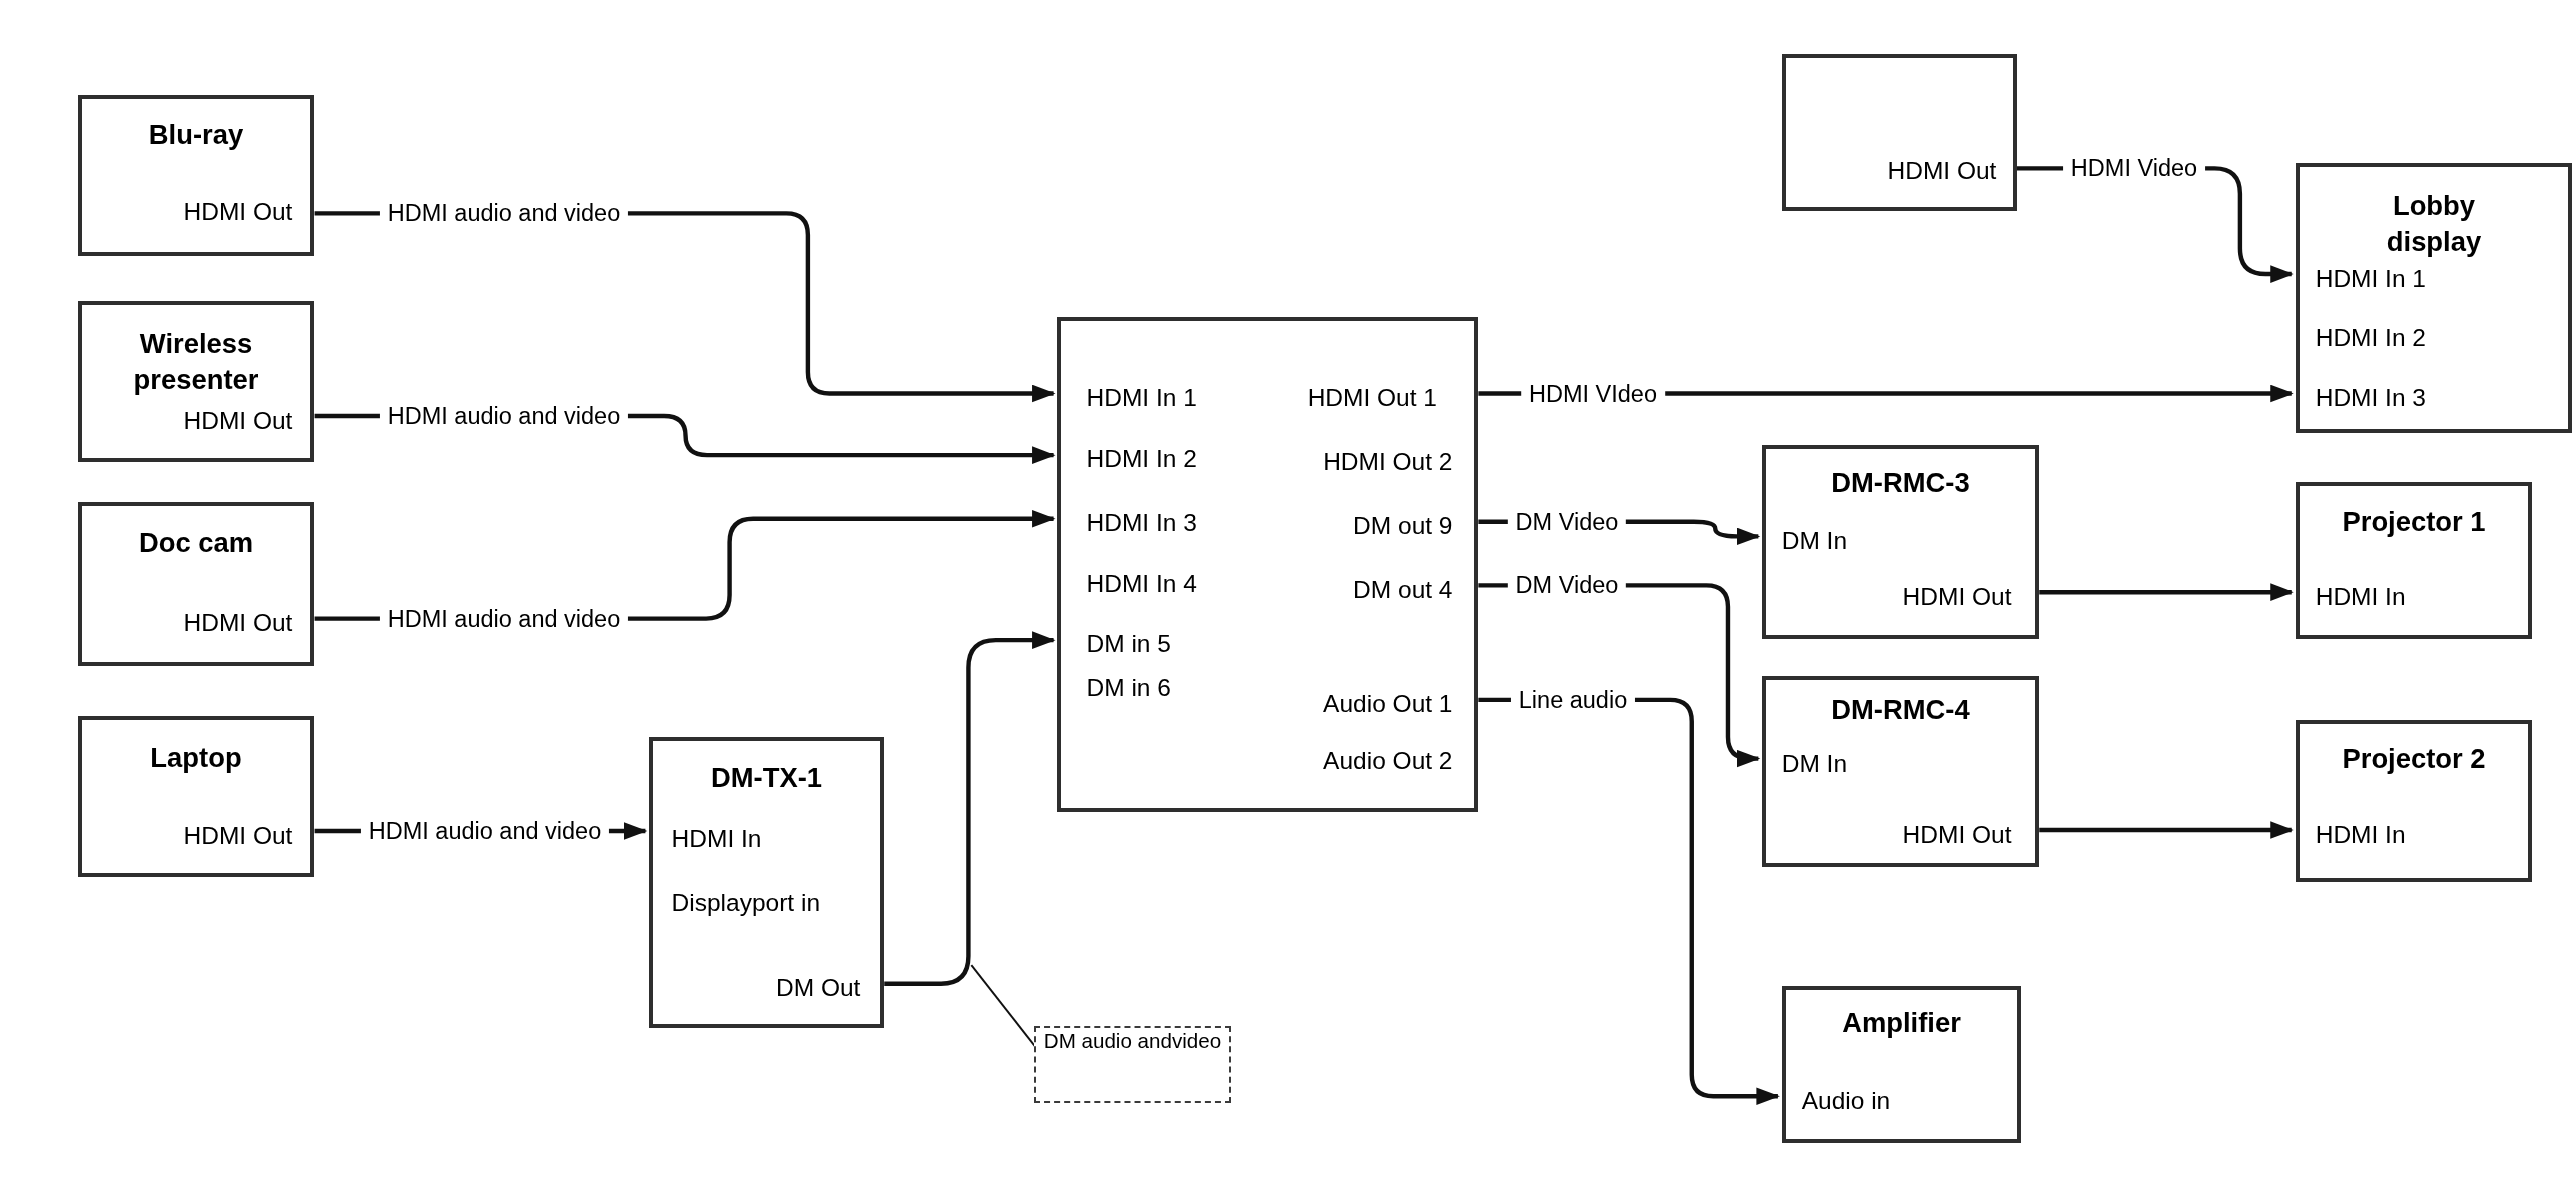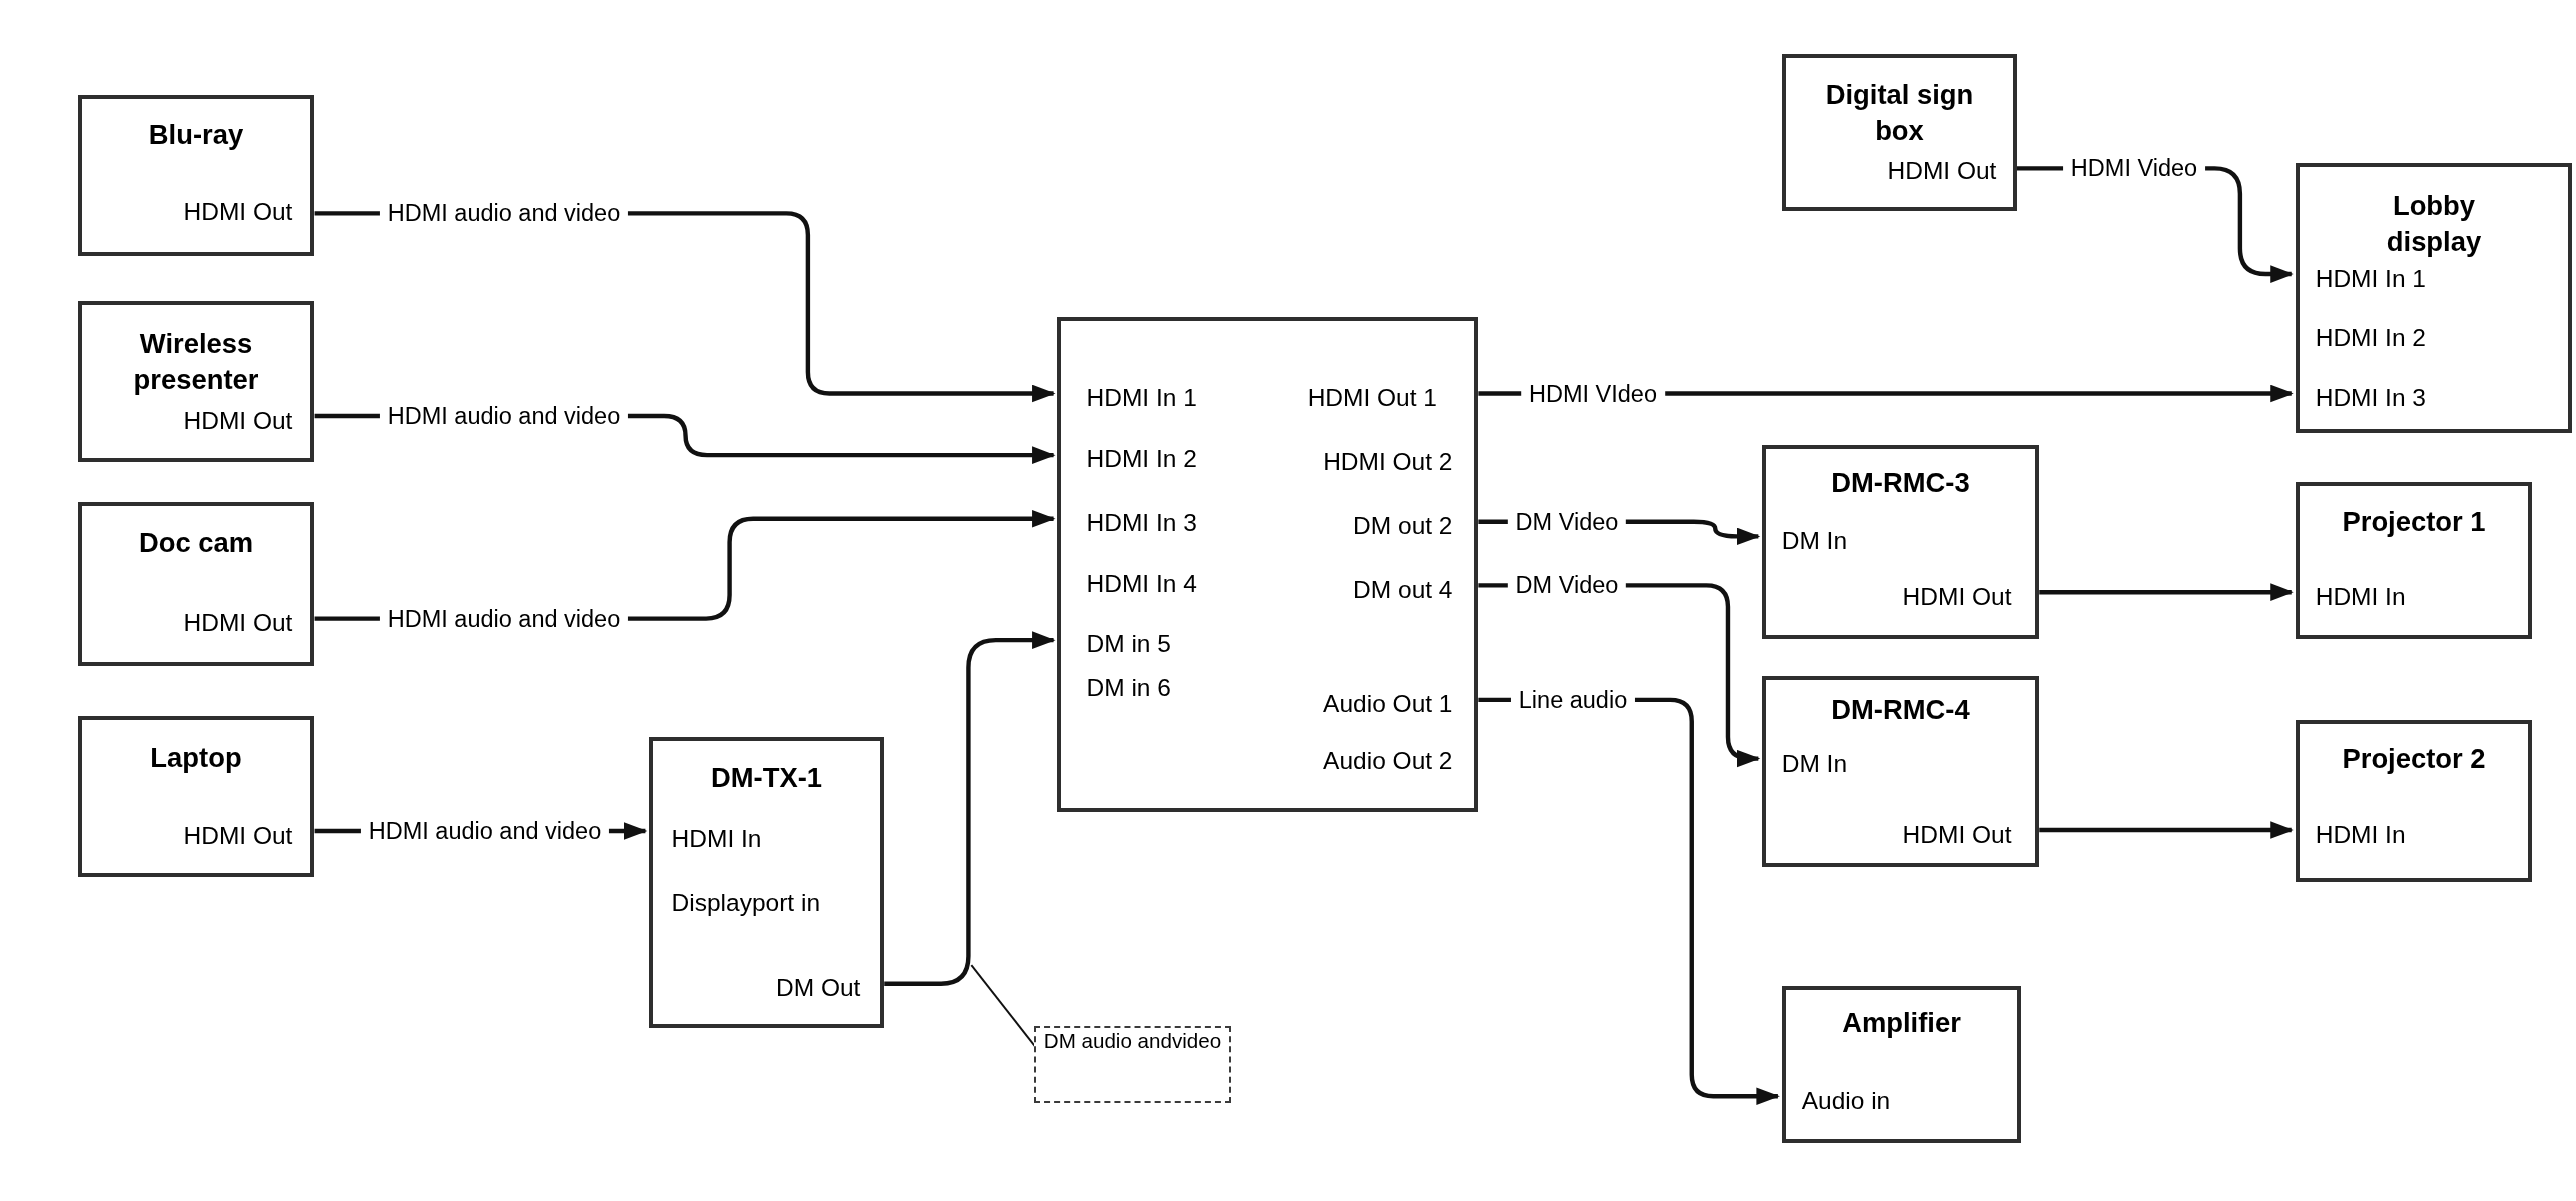--- a/index.html
+++ b/index.html
@@ -118,31 +118,27 @@
 
   <div class="node" style="left:1057px;top:317px;width:421px;height:495px;">
     <span class="port left" style="top:62px;left:25.5px;">HDMI In 1</span>
     <span class="port left" style="top:123px;left:25.5px;">HDMI In 2</span>
     <span class="port left" style="top:187px;left:25.5px;">HDMI In 3</span>
     <span class="port left" style="top:248px;left:25.5px;">HDMI In 4</span>
     <span class="port left" style="top:308px;left:25.5px;">DM in 5</span>
     <span class="port left" style="top:352px;left:25.5px;">DM in 6</span>
     <span class="port right" style="top:62px;right:37px;">HDMI Out 1</span>
     <span class="port right" style="top:126px;right:21.5px;">HDMI Out 2</span>
-    <span class="port right" style="top:190px;right:21.5px;">DM out 2</span>
+    <span class="port right" style="top:190px;right:21.5px;">DM out 9</span>
     <span class="port right" style="top:254px;right:21.5px;">DM out 4</span>
     <span class="port right" style="top:368px;right:21.5px;">Audio Out 1</span>
     <span class="port right" style="top:425px;right:21.5px;">Audio Out 2</span>
   </div>
 
   <div class="node" style="left:1782px;top:54px;width:235px;height:157px;">
-    <div class="title" style="top:18.6px;">
-      <span class="tline">Digital sign</span>
-      <span class="tline">box</span>
-    </div>
     <span class="port right" style="top:98px;right:16.6px;">HDMI Out</span>
   </div>
 
   <div class="node" style="left:2296px;top:163px;width:276px;height:270px;">
     <div class="title" style="top:20.6px;">
       <span class="tline">Lobby</span>
       <span class="tline">display</span>
     </div>
     <span class="port left" style="top:97px;left:15.7px;">HDMI In 1</span>
     <span class="port left" style="top:156px;left:15.7px;">HDMI In 2</span>

